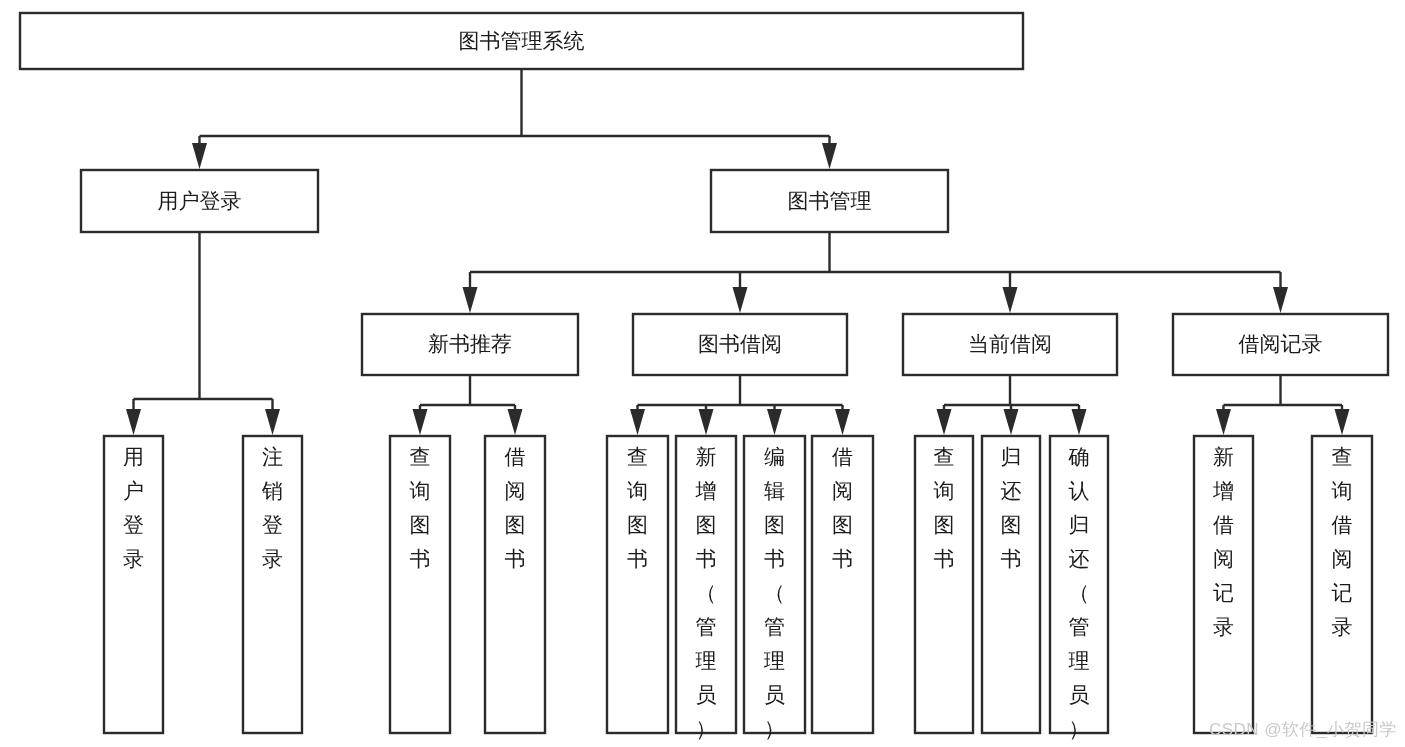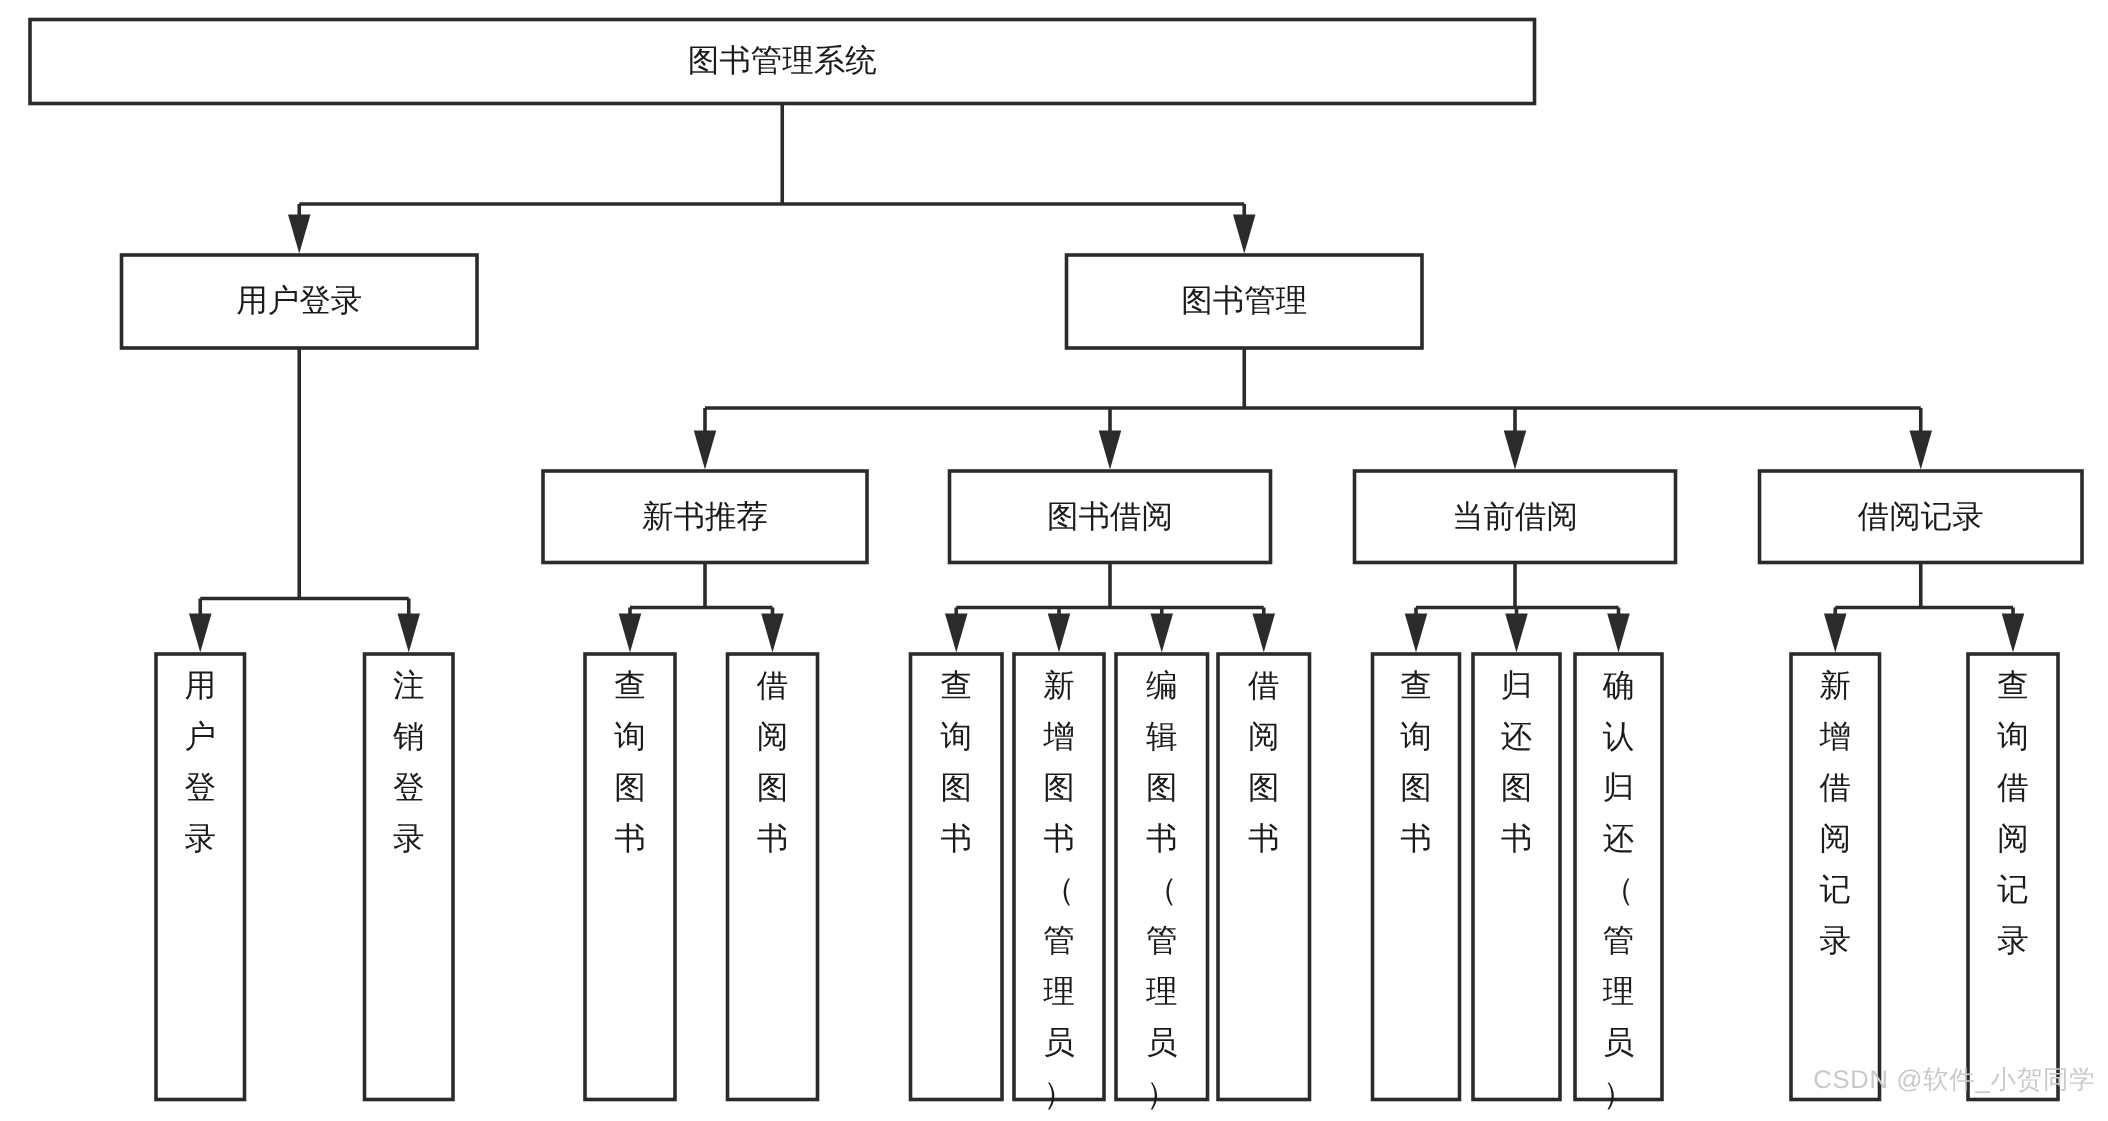--- a/index.html
+++ b/index.html
@@ -52,21 +52,21 @@
     fill: none;
     stroke-linecap: butt;
   }
   .arrow-head {
     fill: #2b2b2b;
     stroke: none;
   }
   .watermark {
     position: absolute;
     right: 8px;
-    bottom: 16px;
+    bottom: 6px;
     color: #c9c9c9;
     font-size: 17px;
     font-family: "Liberation Sans", "DejaVu Sans", sans-serif;
     white-space: nowrap;
     letter-spacing: 0.5px;
     user-select: none;
   }
 </style>
 </head>
 <body>

